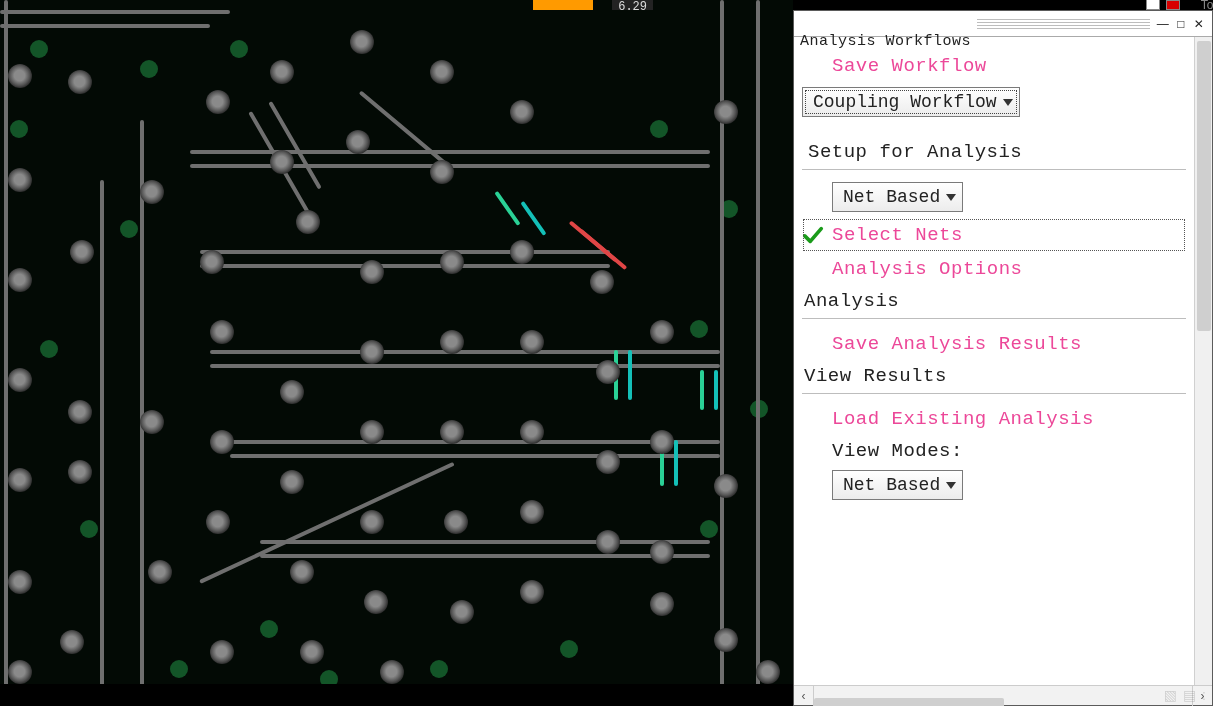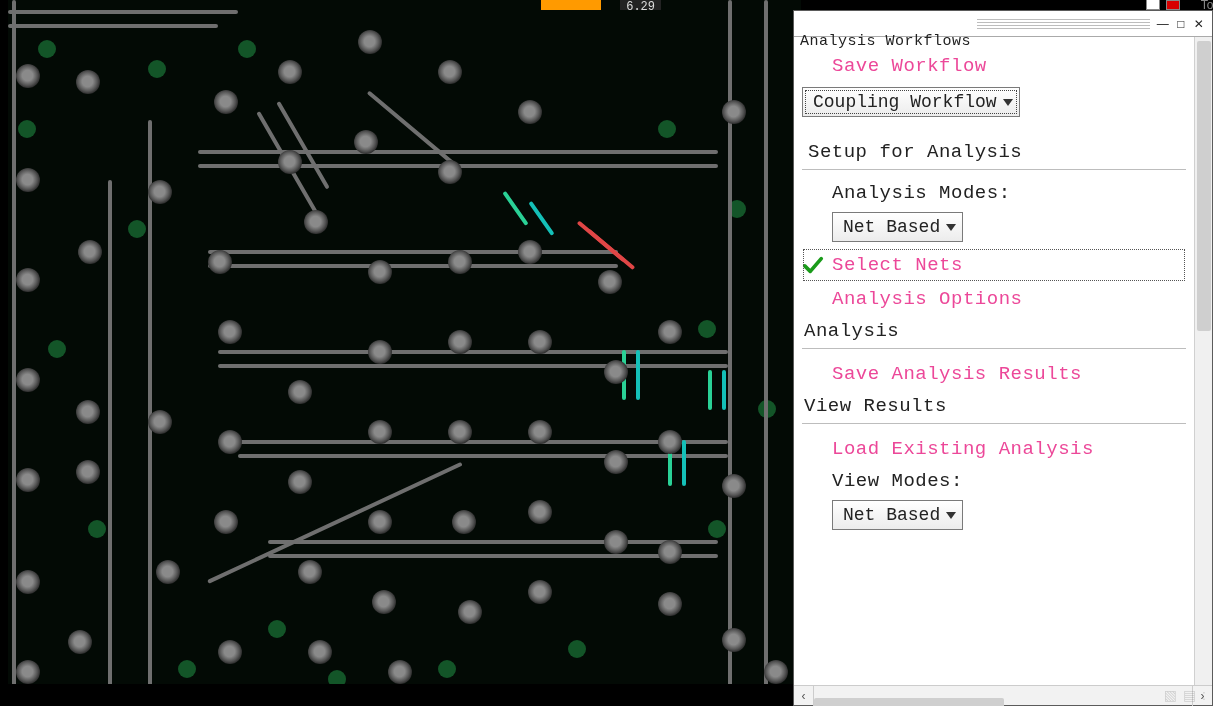--- a/index.html
+++ b/index.html
@@ -6,21 +6,21 @@
   body {
     width: 1213px;
     height: 706px;
     background: #000;
     position: relative;
     overflow: hidden;
     font-family: "Courier New", monospace;
   }
   .pcb-canvas {
     position: absolute;
-    left: 8px; top: 0;
+    left: 0; top: 0;
     width: 793px;
     height: 684px;
     background: #030a05;
     overflow: hidden;
   }
   .via {
     position: absolute;
     width: 24px; height: 24px;
     border-radius: 50%;
     background: radial-gradient(circle at 48% 48%, #8a8a8a 0 30%, #555 55%, #222 75%);
@@ -391,21 +391,20 @@
         <div class="dropdown focus">
           <span>Coupling Workflow</span>
           <span class="dd-arrow"></span>
         </div>
       </div>
 
       <div style="height:14px"></div>
       <div class="section-h">Setup for Analysis</div>
       <div class="hr"></div>
 
-      <div class="label">Analysis Modes:</div>
       <div class="dd-row">
         <div class="dropdown">
           <span>Net Based</span>
           <span class="dd-arrow"></span>
         </div>
       </div>
 
       <div class="link focus">
         <span class="check">
           <svg viewBox="0 0 24 24">

